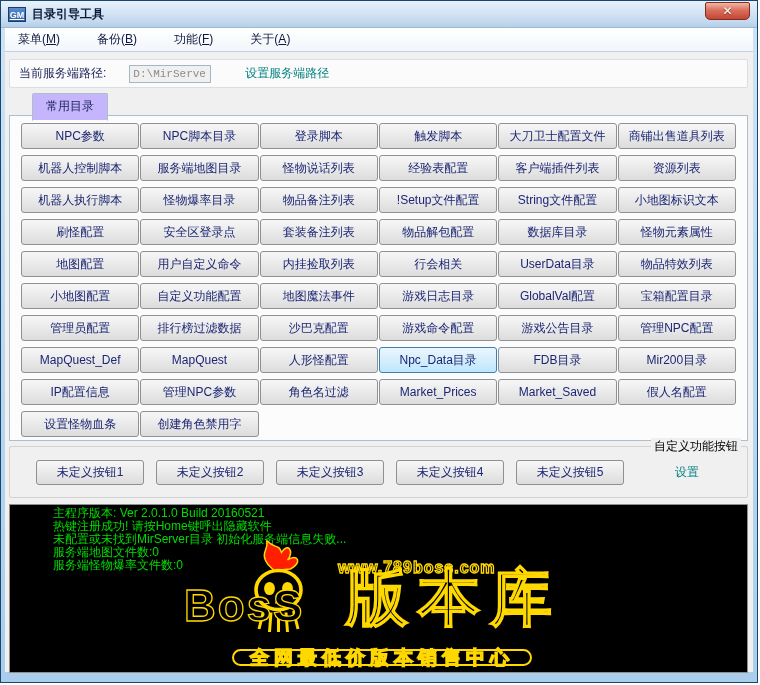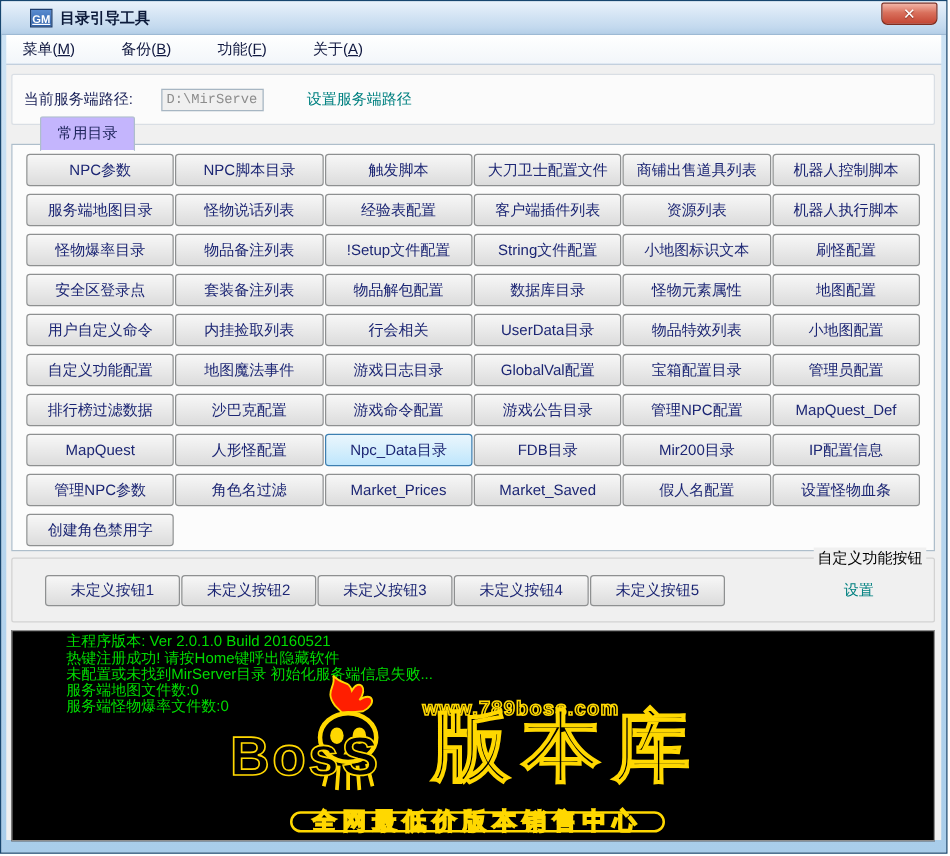--- a/index.html
+++ b/index.html
@@ -8,39 +8,39 @@
 
   .window { position:relative; width:758px; height:683px; border:1px solid #17466f;
             background:linear-gradient(#cfe4f5,#a9cdea); overflow:hidden; }
 
   
   .titlebar { position:absolute; top:0; left:0; right:0; height:27px;
               background:linear-gradient(#e9f2fb,#c3d9ee 80%,#b5cfe8);
               border-bottom:1px solid #9db9d4; display:flex; align-items:center; padding-left:7px; }
   .app-icon { width:18px; height:15px; background:linear-gradient(#5a8cd0,#2c5ea8);
               border:1px solid #1c3c6c; color:#fff; font-size:9px; font-weight:bold;
-              text-align:center; line-height:14px; text-decoration:underline;margin-left:16px; }
+              text-align:center; line-height:14px; text-decoration:underline; }
   .title-text { margin-left:6px; font-weight:bold; color:#0c1a3a; }
   .close-btn { position:absolute; top:1px; right:7px; width:45px; height:18px;
                background:linear-gradient(#f2b5a7,#d9705c 45%,#c44533);
                border:1px solid #7e2d1f; border-radius:2px 2px 5px 5px;
                color:#fff; font-weight:bold; font-size:12px; text-align:center; line-height:17px;
                text-shadow:0 1px 1px #7e2d1f; cursor:pointer; }
 
   
   .menubar { position:absolute; top:27px; left:4px; right:4px; height:24px;
              background:linear-gradient(#ffffff,#f2f6fa); border-bottom:1px solid #c2cfdd;
              display:flex; align-items:center; color:#101840; }
   .menu-item { padding:4px 13px; margin-right:11px; cursor:pointer; }
   .menu-item u { text-decoration:underline; }
 
   
   .client { position:absolute; top:51px; left:4px; right:4px; bottom:10px; background:#f0f0f0; }
 
-  .path-panel { position:absolute; top:7px; left:4px; right:5px; height:41px;
+  .path-panel { position:absolute; top:7px; left:4px; right:5px; height:29px;
                 background:#fbfbfb; border:1px solid #d9dee4; border-radius:2px;
                 display:flex; align-items:center;gap:19px; }
   .path-label { margin-left:9px; color:#1a2158; }
   .path-input { width:82px; height:18px; margin-left:4px; border:1px solid #a7b6c3;
                 background:#f0f0f0; color:#8c8c8c; font-size:11px;
                 font-family:"Liberation Mono","DejaVu Sans Mono",monospace; padding:0 3px; }
   .path-link, .settings-link { margin-left:15px; color:#008080; cursor:pointer; }
 
   .tab { position:absolute; top:41px; left:4px; padding:4px 13px 5px;
          background:#c4b5fd; border:1px solid #aebecb; border-bottom:1px solid #fcfcfc;
@@ -53,21 +53,21 @@
               border:1px solid #8e9091; border-radius:3px; color:#1c2674;
               display:flex; align-items:center; justify-content:center; cursor:pointer;
               white-space:nowrap; overflow:hidden; }
   .grid-btn.hl { background:linear-gradient(#eaf6fd,#d7effc 45%,#bee6fd);
                  border-color:#3c7fb1; }
 
   .custom-legend { position:absolute; top:386px; right:12px; color:#000;
                    background:#f0f0f0; padding:0 3px; z-index:2; }
   .custom-box { position:absolute; top:394px; left:4px; right:5px; height:52px;
                 border:1px solid #d2d2d2; border-radius:2px; background:#f0f0f0;
-                display:flex; align-items:center; padding-left:26px; gap:1px; }
+                display:flex; align-items:center; padding-left:26px; gap:12px; }
   .custom-btn { width:108px; height:25px; background:linear-gradient(#f7f7f7,#ebebeb 45%,#dcdcdc);
                 border:1px solid #8e9091; border-radius:3px; color:#1c2674;
                 display:flex; align-items:center; justify-content:center; cursor:pointer; }
   .settings-link { margin-left:auto; margin-right:48px; }
 
   
   .console { position:absolute; top:452px; left:4px; right:5px; height:169px;
              background:#000; border:1px solid #8f8f8f; overflow:hidden;
              color:#00dc00; font-size:12px; line-height:13px; }
   .console-lines { padding:2px 4px;margin-left:39px; }
@@ -123,20 +123,21 @@
 
     <div class="tab">常用目录</div>
 
     <div class="tab-panel">
       <div class="btn-grid">
 
           <div class="grid-btn">NPC参数</div>
 
           <div class="grid-btn">NPC脚本目录</div>
 
+          <div class="grid-btn">登录脚本</div>
 
           <div class="grid-btn">触发脚本</div>
 
           <div class="grid-btn">大刀卫士配置文件</div>
 
           <div class="grid-btn">商铺出售道具列表</div>
 
           <div class="grid-btn">机器人控制脚本</div>
 
           <div class="grid-btn">服务端地图目录</div>

